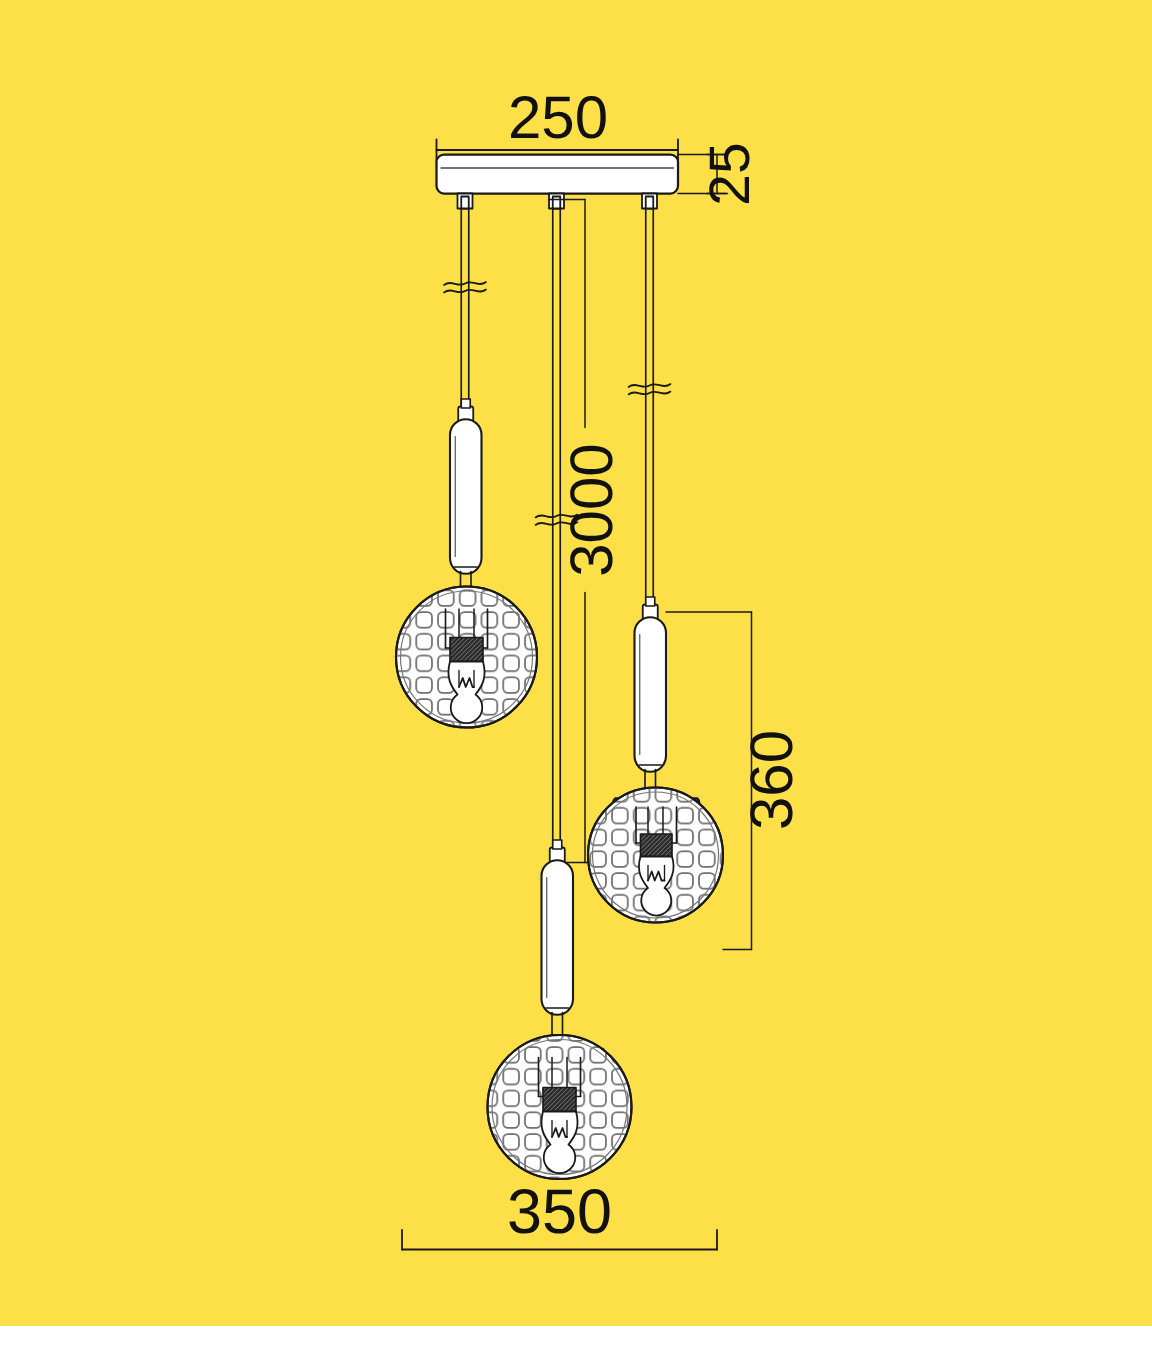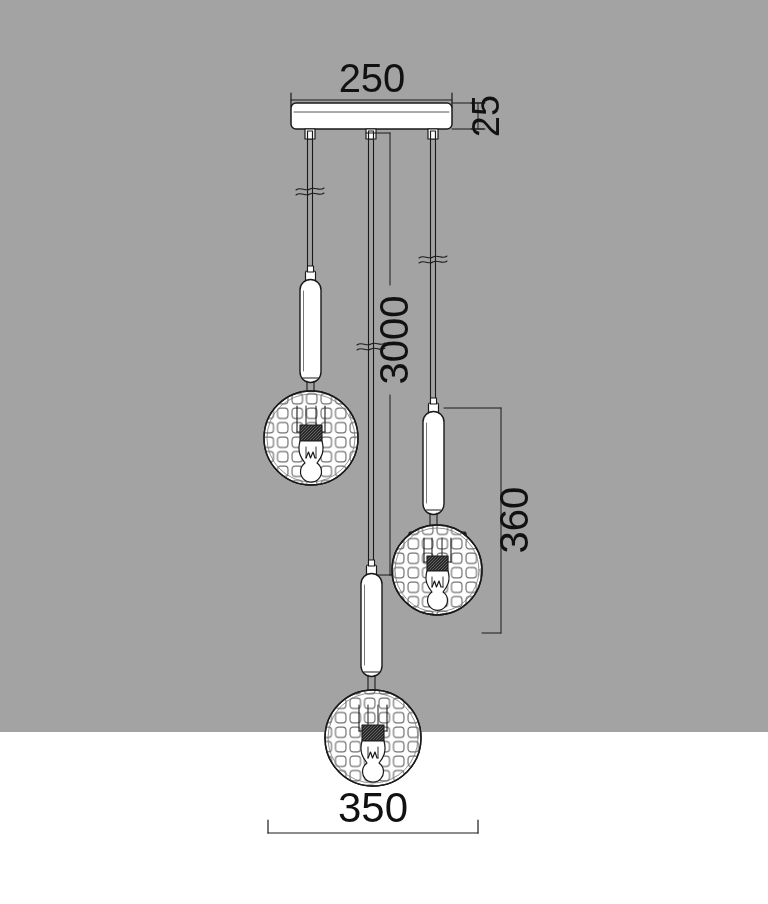--- a/index.html
+++ b/index.html
@@ -1,18 +1,18 @@
 <!DOCTYPE html>
 <html><head>
 <meta charset="utf-8">
 <style>
   html,body{margin:0;padding:0;background:#ffffff;}
   body{width:768px;height:904px;overflow:hidden;
        font-family:"Liberation Sans", sans-serif;color:#111;}
-  #stage{position:relative;width:768px;height:732px;background:#a3a3a3;}
+  #stage{position:relative;width:768px;height:884px;background:#fde047;}
   svg{display:block;}
   .dimtext{font-family:"Liberation Sans", sans-serif;font-size:38px;fill:#111;font-weight:400;}
 </style>
 </head>
 <body>
 
 <div id="stage">
 <svg width="768" height="904" viewBox="0 0 768 904">
 
   <defs>

